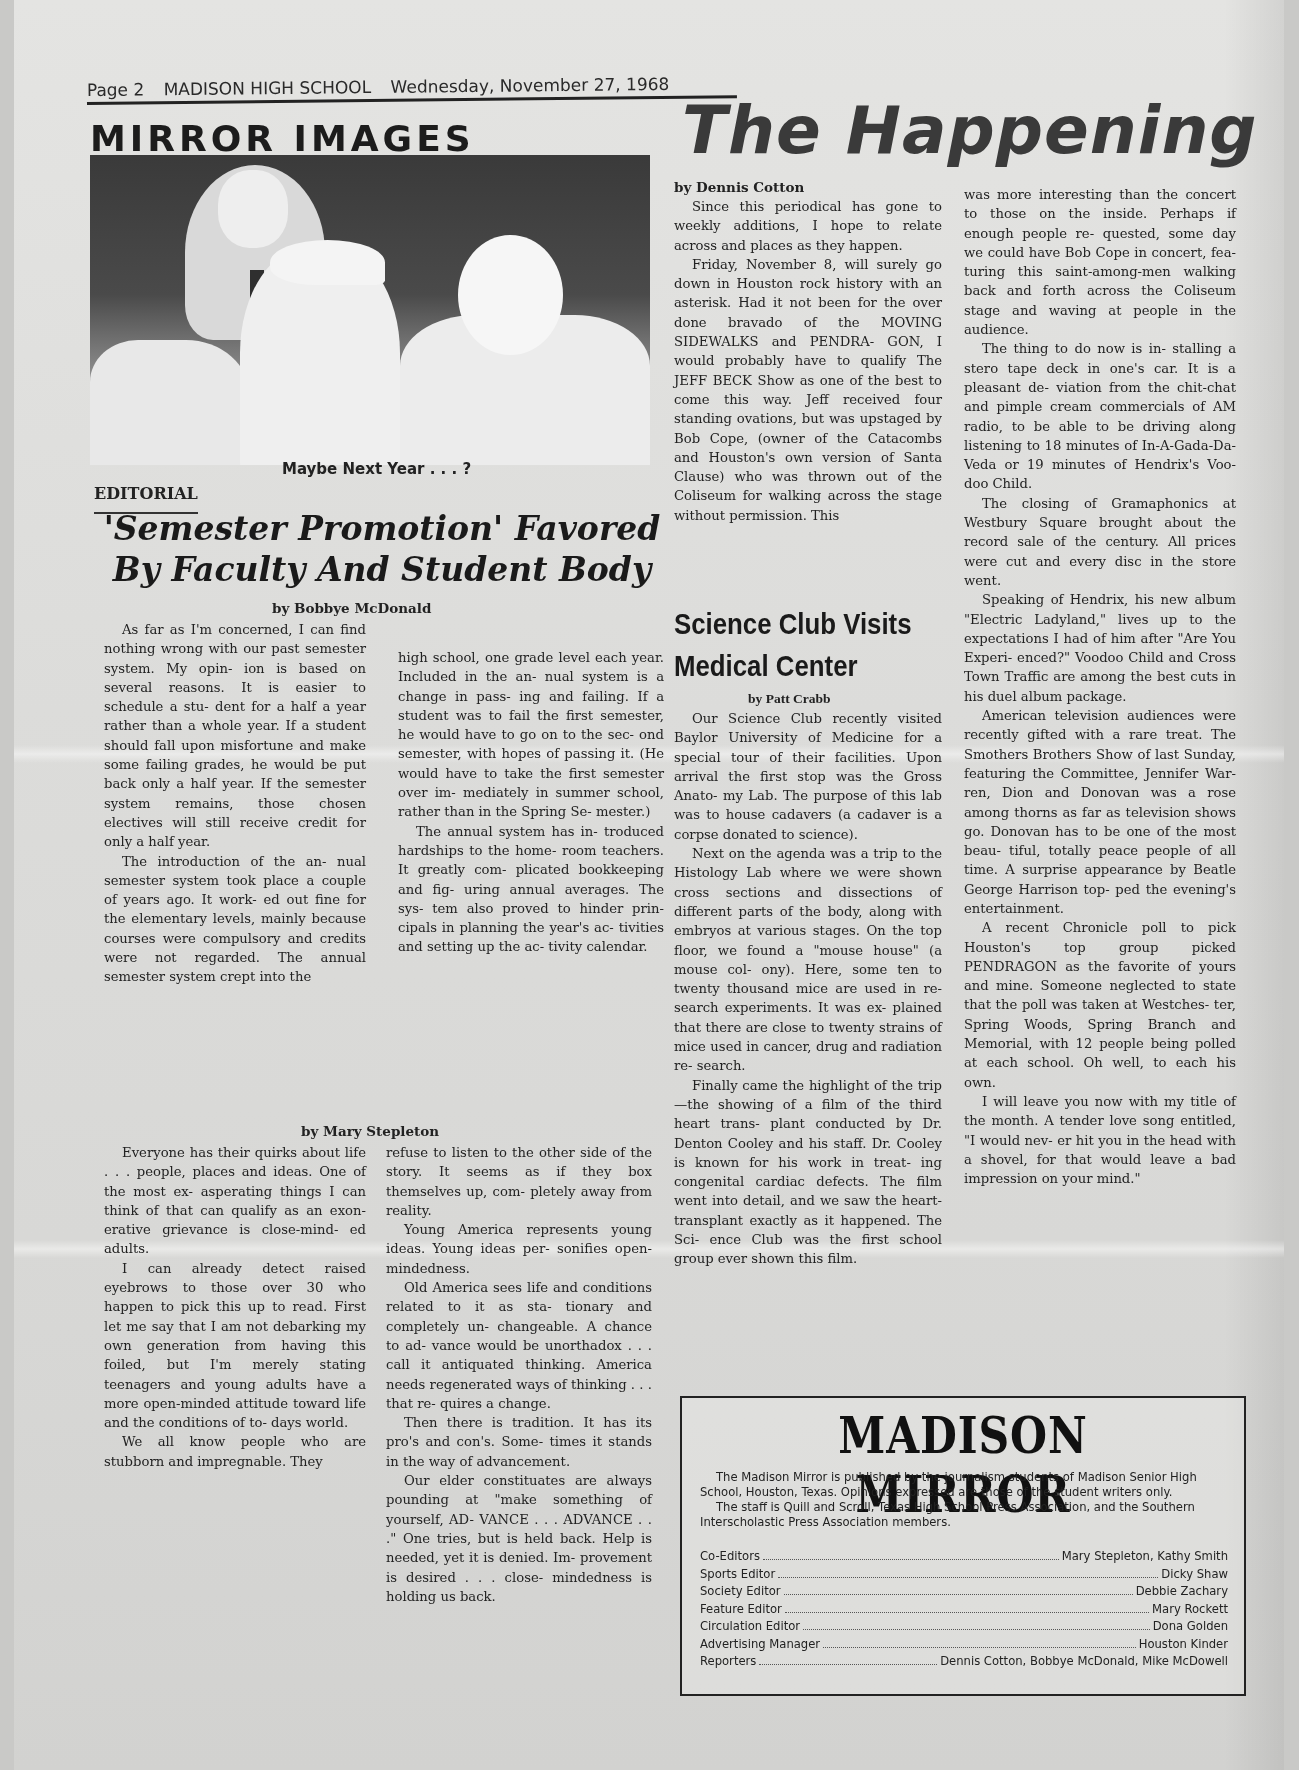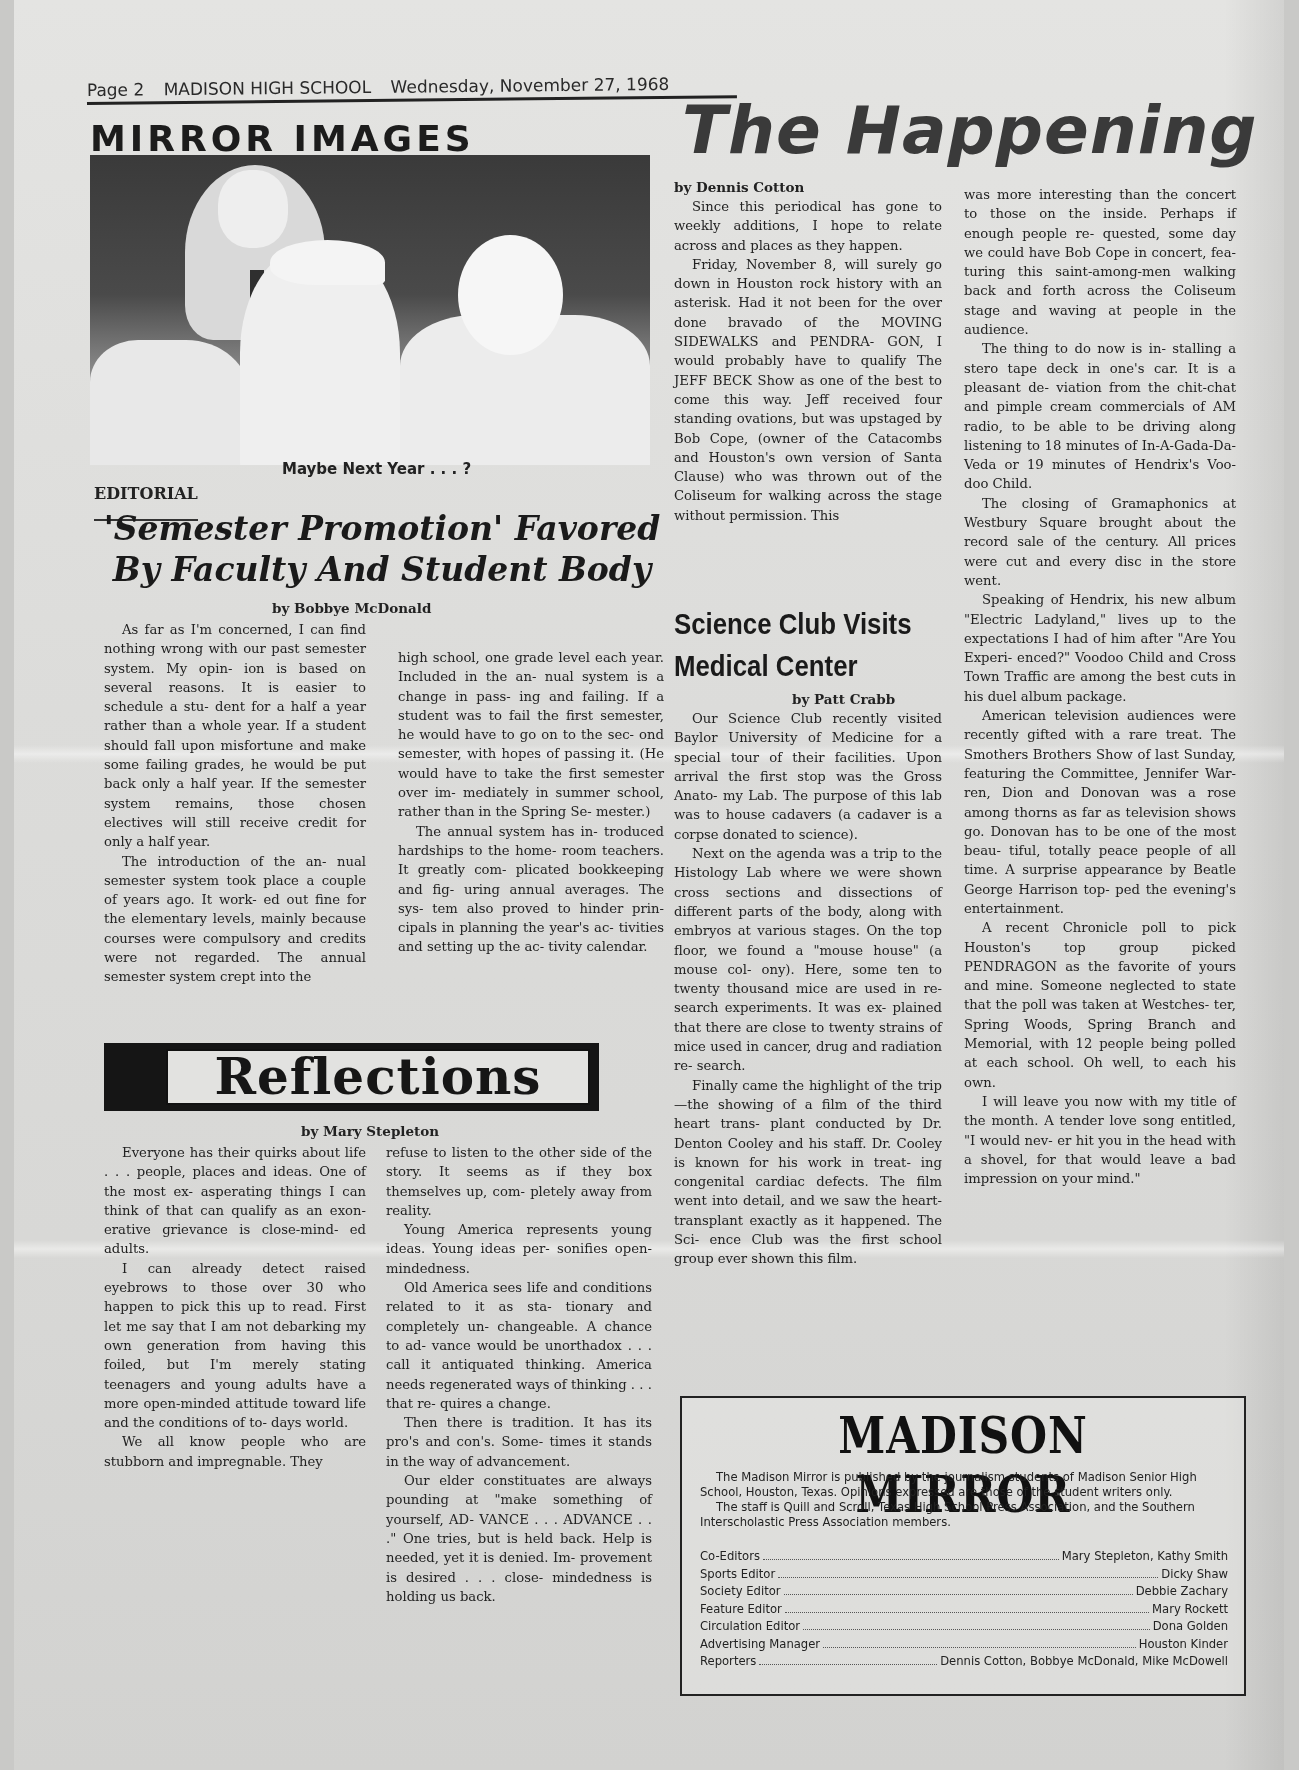--- a/index.html
+++ b/index.html
@@ -33,21 +33,21 @@
   }
   .photo .p1 { position:absolute; left:95px; top:10px; width:140px; height:175px; border-radius:50% 50% 20% 20%; background:#d9d9d9; }
   .photo .p1h { position:absolute; left:128px; top:15px; width:70px; height:78px; border-radius:45%; background:#eeeeee; }
   .photo .tie { position:absolute; left:160px; top:115px; width:14px; height:95px; background:#2f2f2f; }
   .photo .p2 { position:absolute; left:150px; top:90px; width:160px; height:240px; border-radius:45% 45% 10% 10%; background:#efefef; }
   .photo .cap { position:absolute; left:180px; top:85px; width:115px; height:45px; border-radius:50% 50% 10% 40%; background:#f4f4f4; }
   .photo .p3 { position:absolute; left:310px; top:160px; width:250px; height:170px; border-radius:30% 30% 0 0; background:#ececec; }
   .photo .p3h { position:absolute; left:368px; top:80px; width:105px; height:120px; border-radius:50%; background:#f6f6f6; }
   .photo .p0 { position:absolute; left:0; top:185px; width:160px; height:140px; border-radius:30% 40% 0 0; background:#e8e8e8; }
   .caption { left: 268px; top: 460px; font-family: "DejaVu Sans", sans-serif; font-weight: bold; font-size: 15px; color: #222; }
-  .kicker { left: 80px; top: 484px; font-weight: bold; font-size: 16px; color:#222; border-bottom: 2px solid #333; padding-bottom: 16px; }
+  .kicker { left: 80px; top: 484px; font-weight: bold; font-size: 16px; color:#222; border-bottom: 2px solid #333; padding-bottom: 9px; }
   .headline {
     left: 88px; top: 508px; width: 560px;
     font-family: "DejaVu Serif", serif; font-style: italic; font-weight: bold;
     font-size: 33px; line-height: 41px; color: #1a1a1a; text-align: center;
   }
   .byline { font-weight: bold; font-size: 13.5px; color: #222; white-space: nowrap; }
   .col {
     font-family: "DejaVu Serif", serif; font-size: 13.2px; line-height: 19.3px;
     color: #222; text-align: justify; hyphens: manual;
   }
@@ -123,23 +123,20 @@
 
   <div class="abs col" style="left:90px; top:620px; width:262px;">
     <p>As far as I'm concerned, I can find nothing wrong with our past semester system. My opin- ion is based on several reasons. It is easier to schedule a stu- dent for a half a year rather than a whole year. If a student should fall upon misfortune and make some failing grades, he would be put back only a half year. If the semester system remains, those chosen electives will still receive credit for only a half year.</p>
     <p>The introduction of the an- nual semester system took place a couple of years ago. It work- ed out fine for the elementary levels, mainly because courses were compulsory and credits were not regarded. The annual semester system crept into the</p>
   </div>
   <div class="abs col" style="left:372px; top:648px; width:266px;margin-left:12px;">
     <p style="text-indent:0">high school, one grade level each year. Included in the an- nual system is a change in pass- ing and failing. If a student was to fail the first semester, he would have to go on to the sec- ond semester, with hopes of passing it. (He would have to take the first semester over im- mediately in summer school, rather than in the Spring Se- mester.)</p>
     <p>The annual system has in- troduced hardships to the home- room teachers. It greatly com- plicated bookkeeping and fig- uring annual averages. The sys- tem also proved to hinder prin- cipals in planning the year's ac- tivities and setting up the ac- tivity calendar.</p>
   </div>
 
-  <div class="abs reflections-bar">
-    <div class="reflections-inner">Reflections</div>
-  </div>
   <div class="abs byline" style="left:287px; top:1123px;">by Mary Stepleton</div>
   <div class="abs col" style="left:90px; top:1143px; width:262px;">
     <p>Everyone has their quirks about life . . . people, places and ideas. One of the most ex- asperating things I can think of that can qualify as an exon- erative grievance is close-mind- ed adults.</p>
     <p>I can already detect raised eyebrows to those over 30 who happen to pick this up to read. First let me say that I am not debarking my own generation from having this foiled, but I'm merely stating teenagers and young adults have a more open-minded attitude toward life and the conditions of to- days world.</p>
     <p>We all know people who are stubborn and impregnable. They</p>
   </div>
   <div class="abs col" style="left:372px; top:1143px; width:266px;">
     <p style="text-indent:0">refuse to listen to the other side of the story. It seems as if they box themselves up, com- pletely away from reality.</p>
     <p>Young America represents young ideas. Young ideas per- sonifies open-mindedness.</p>
     <p>Old America sees life and conditions related to it as sta- tionary and completely un- changeable. A chance to ad- vance would be unorthadox . . . call it antiquated thinking. America needs regenerated ways of thinking . . . that re- quires a change.</p>
@@ -160,21 +157,21 @@
     <p>Speaking of Hendrix, his new album "Electric Ladyland," lives up to the expectations I had of him after "Are You Experi- enced?" Voodoo Child and Cross Town Traffic are among the best cuts in his duel album package.</p>
     <p>American television audiences were recently gifted with a rare treat. The Smothers Brothers Show of last Sunday, featuring the Committee, Jennifer War- ren, Dion and Donovan was a rose among thorns as far as television shows go. Donovan has to be one of the most beau- tiful, totally peace people of all time. A surprise appearance by Beatle George Harrison top- ped the evening's entertainment.</p>
     <p>A recent Chronicle poll to pick Houston's top group picked PENDRAGON as the favorite of yours and mine. Someone neglected to state that the poll was taken at Westches- ter, Spring Woods, Spring Branch and Memorial, with 12 people being polled at each school. Oh well, to each his own.</p>
     <p>I will leave you now with my title of the month. A tender love song entitled, "I would nev- er hit you in the head with a shovel, for that would leave a bad impression on your mind."</p>
   </div>
 
   <div class="abs sci-head">
     <div>Science Club Visits</div>
     <div>Medical Center</div>
   </div>
-  <div class="abs byline" style="left:778px; top:691px;">by Patt Crabb</div>
+  <div class="abs byline" style="left:734px; top:691px;font-family:Liberation Serif, serif;">by Patt Crabb</div>
   <div class="abs col" style="left:660px; top:709px; width:268px;">
     <p>Our Science Club recently visited Baylor University of Medicine for a special tour of their facilities. Upon arrival the first stop was the Gross Anato- my Lab. The purpose of this lab was to house cadavers (a cadaver is a corpse donated to science).</p>
     <p>Next on the agenda was a trip to the Histology Lab where we were shown cross sections and dissections of different parts of the body, along with embryos at various stages. On the top floor, we found a "mouse house" (a mouse col- ony). Here, some ten to twenty thousand mice are used in re- search experiments. It was ex- plained that there are close to twenty strains of mice used in cancer, drug and radiation re- search.</p>
     <p>Finally came the highlight of the trip—the showing of a film of the third heart trans- plant conducted by Dr. Denton Cooley and his staff. Dr. Cooley is known for his work in treat- ing congenital cardiac defects. The film went into detail, and we saw the heart-transplant exactly as it happened. The Sci- ence Club was the first school group ever shown this film.</p>
   </div>
 
   <div class="abs masthead">
     <div class="masthead-title">MADISON MIRROR</div>
     <div class="masthead-blurb">
       <p>The Madison Mirror is published by the journalism students of Madison Senior High School, Houston, Texas. Opinions expressed are those of the student writers only.</p>

